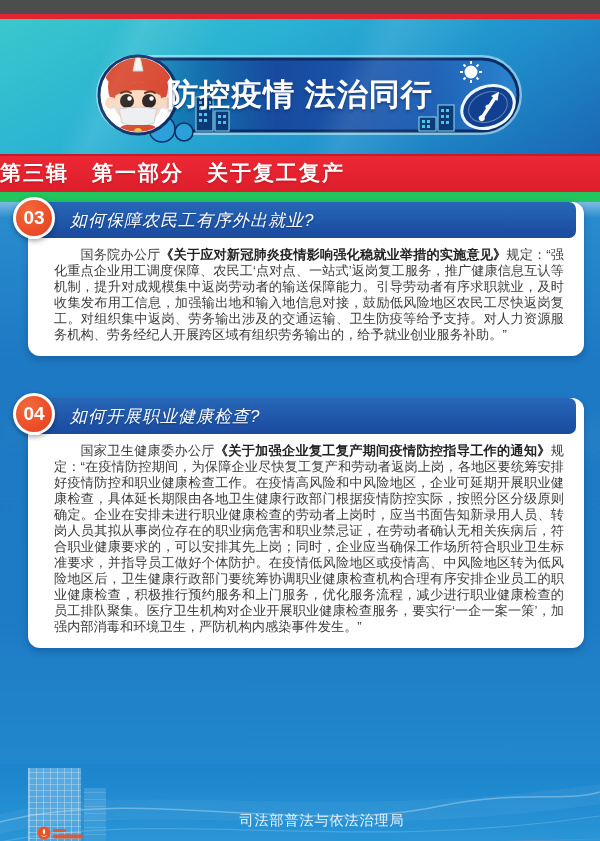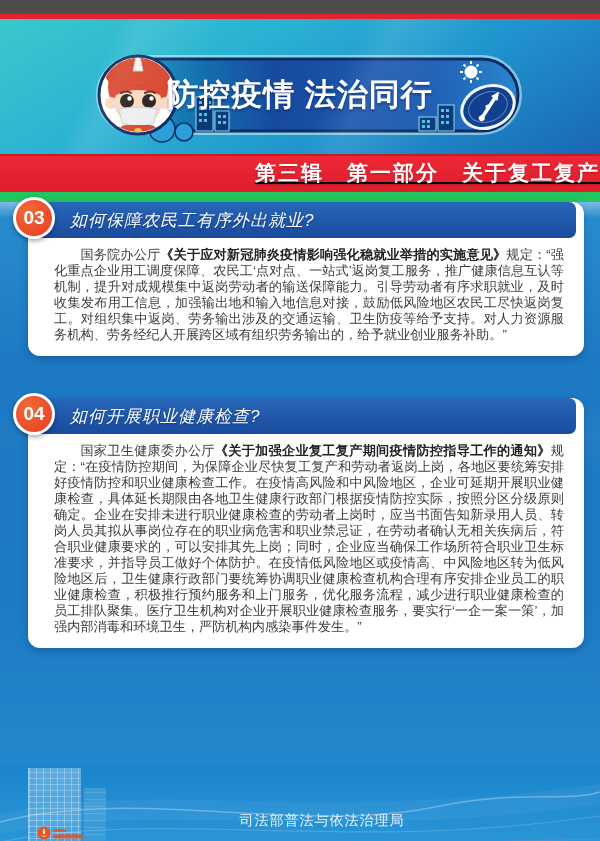--- a/index.html
+++ b/index.html
@@ -14,23 +14,23 @@
     background:
       linear-gradient(115deg,rgba(255,255,255,0) 18%,rgba(255,255,255,.10) 22%,rgba(255,255,255,0) 34%),
       linear-gradient(115deg,rgba(255,255,255,0) 55%,rgba(255,255,255,.09) 60%,rgba(255,255,255,0) 74%);}
   .header-svg{position:absolute;left:0;top:0;}
   .banner-title{position:absolute;left:168px;top:46px;width:264px;height:60px;
     display:flex;align-items:center;justify-content:center;z-index:3;
     color:#fff;font-size:31px;font-weight:bold;letter-spacing:1px;white-space:nowrap;
     text-shadow:0 2px 3px rgba(4,28,78,.45);}
 
   
-  .red-band{height:38px;display:flex;align-items:center;justify-content:flex-end;
+  .red-band{height:38px;display:flex;align-items:center;justify-content:flex-start;
     background:linear-gradient(180deg,#ee2835 0%,#dd1e2b 100%);
-    box-shadow:inset 0 2px 0 rgba(150,10,25,.45);text-decoration:underline;}
+    box-shadow:inset 0 2px 0 rgba(150,10,25,.45);}
   .red-band span{color:#fff;font-size:21px;font-weight:bold;letter-spacing:2px;
     text-shadow:0 1px 2px rgba(120,0,10,.4);}
 
   
   .content{position:relative;height:562px;
     background:linear-gradient(180deg,#2a8ecf 0%,#1d79c3 28%,#1d7ac4 72%,#2288cd 100%);}
   .content::before{content:"";position:absolute;left:0;top:0;width:100%;height:16px;
     background:linear-gradient(180deg,rgba(196,224,243,.55),rgba(196,224,243,0));}
   .content::after{content:"";position:absolute;inset:0;pointer-events:none;
     background:

